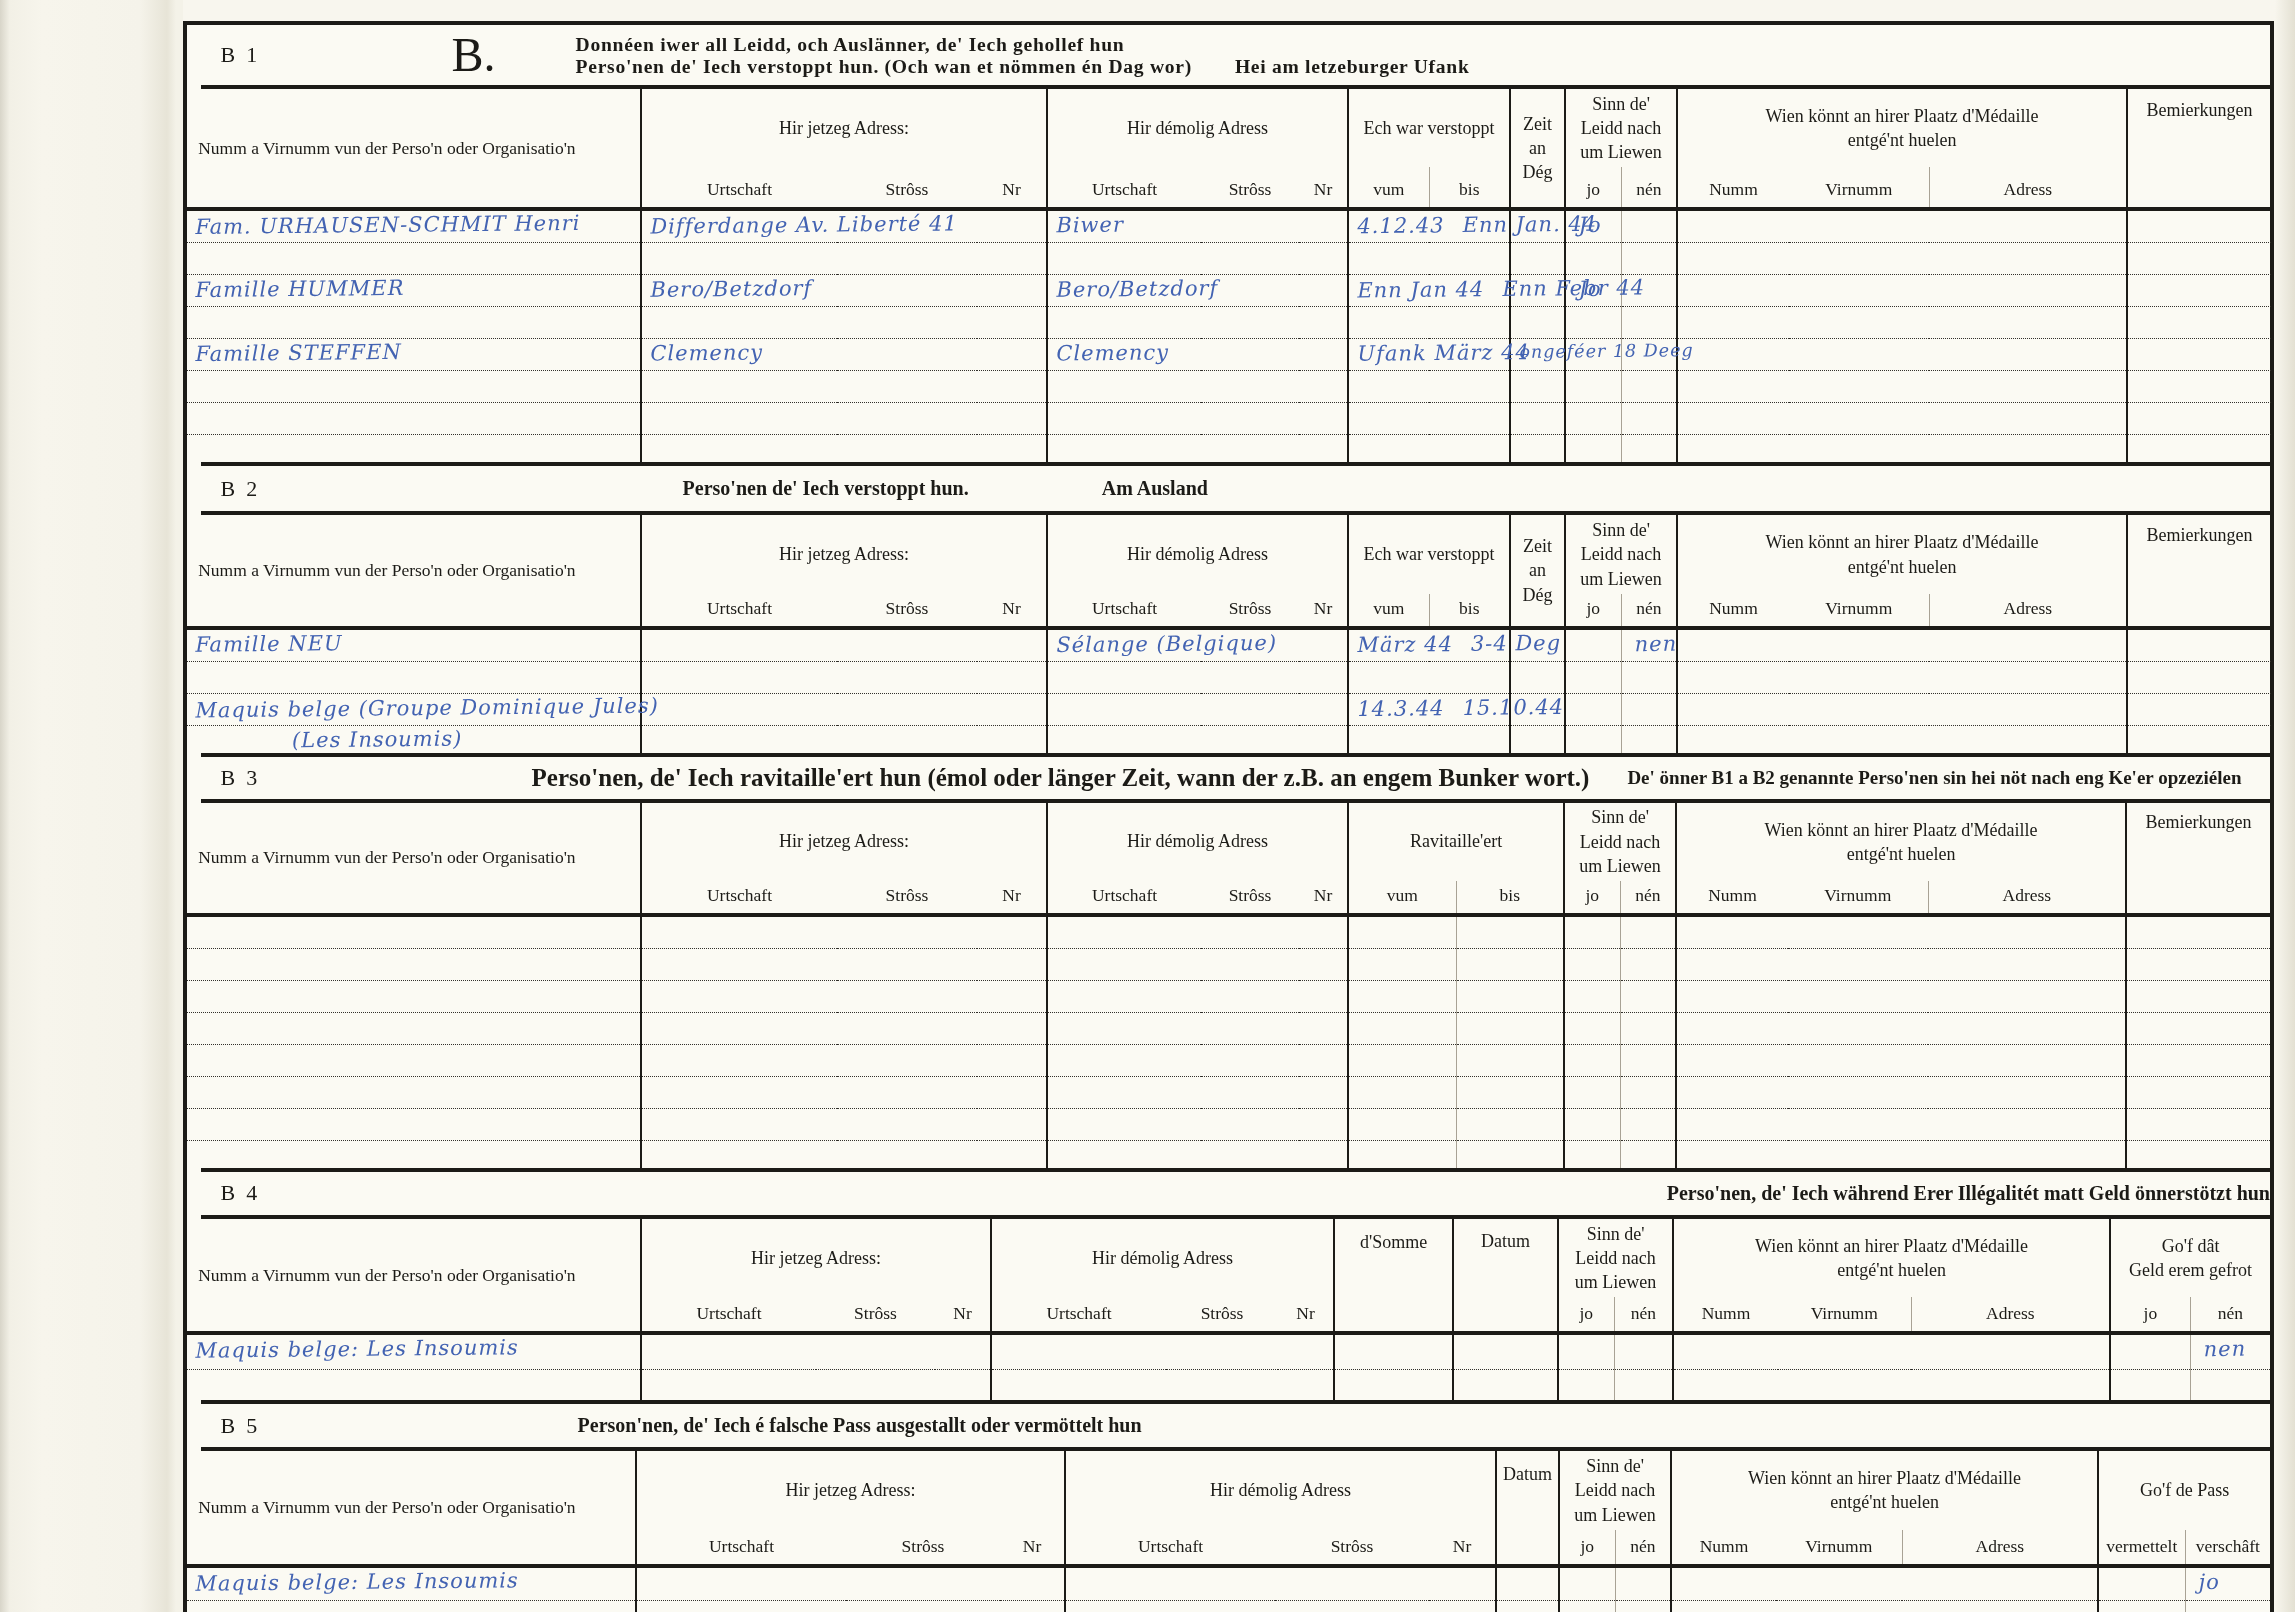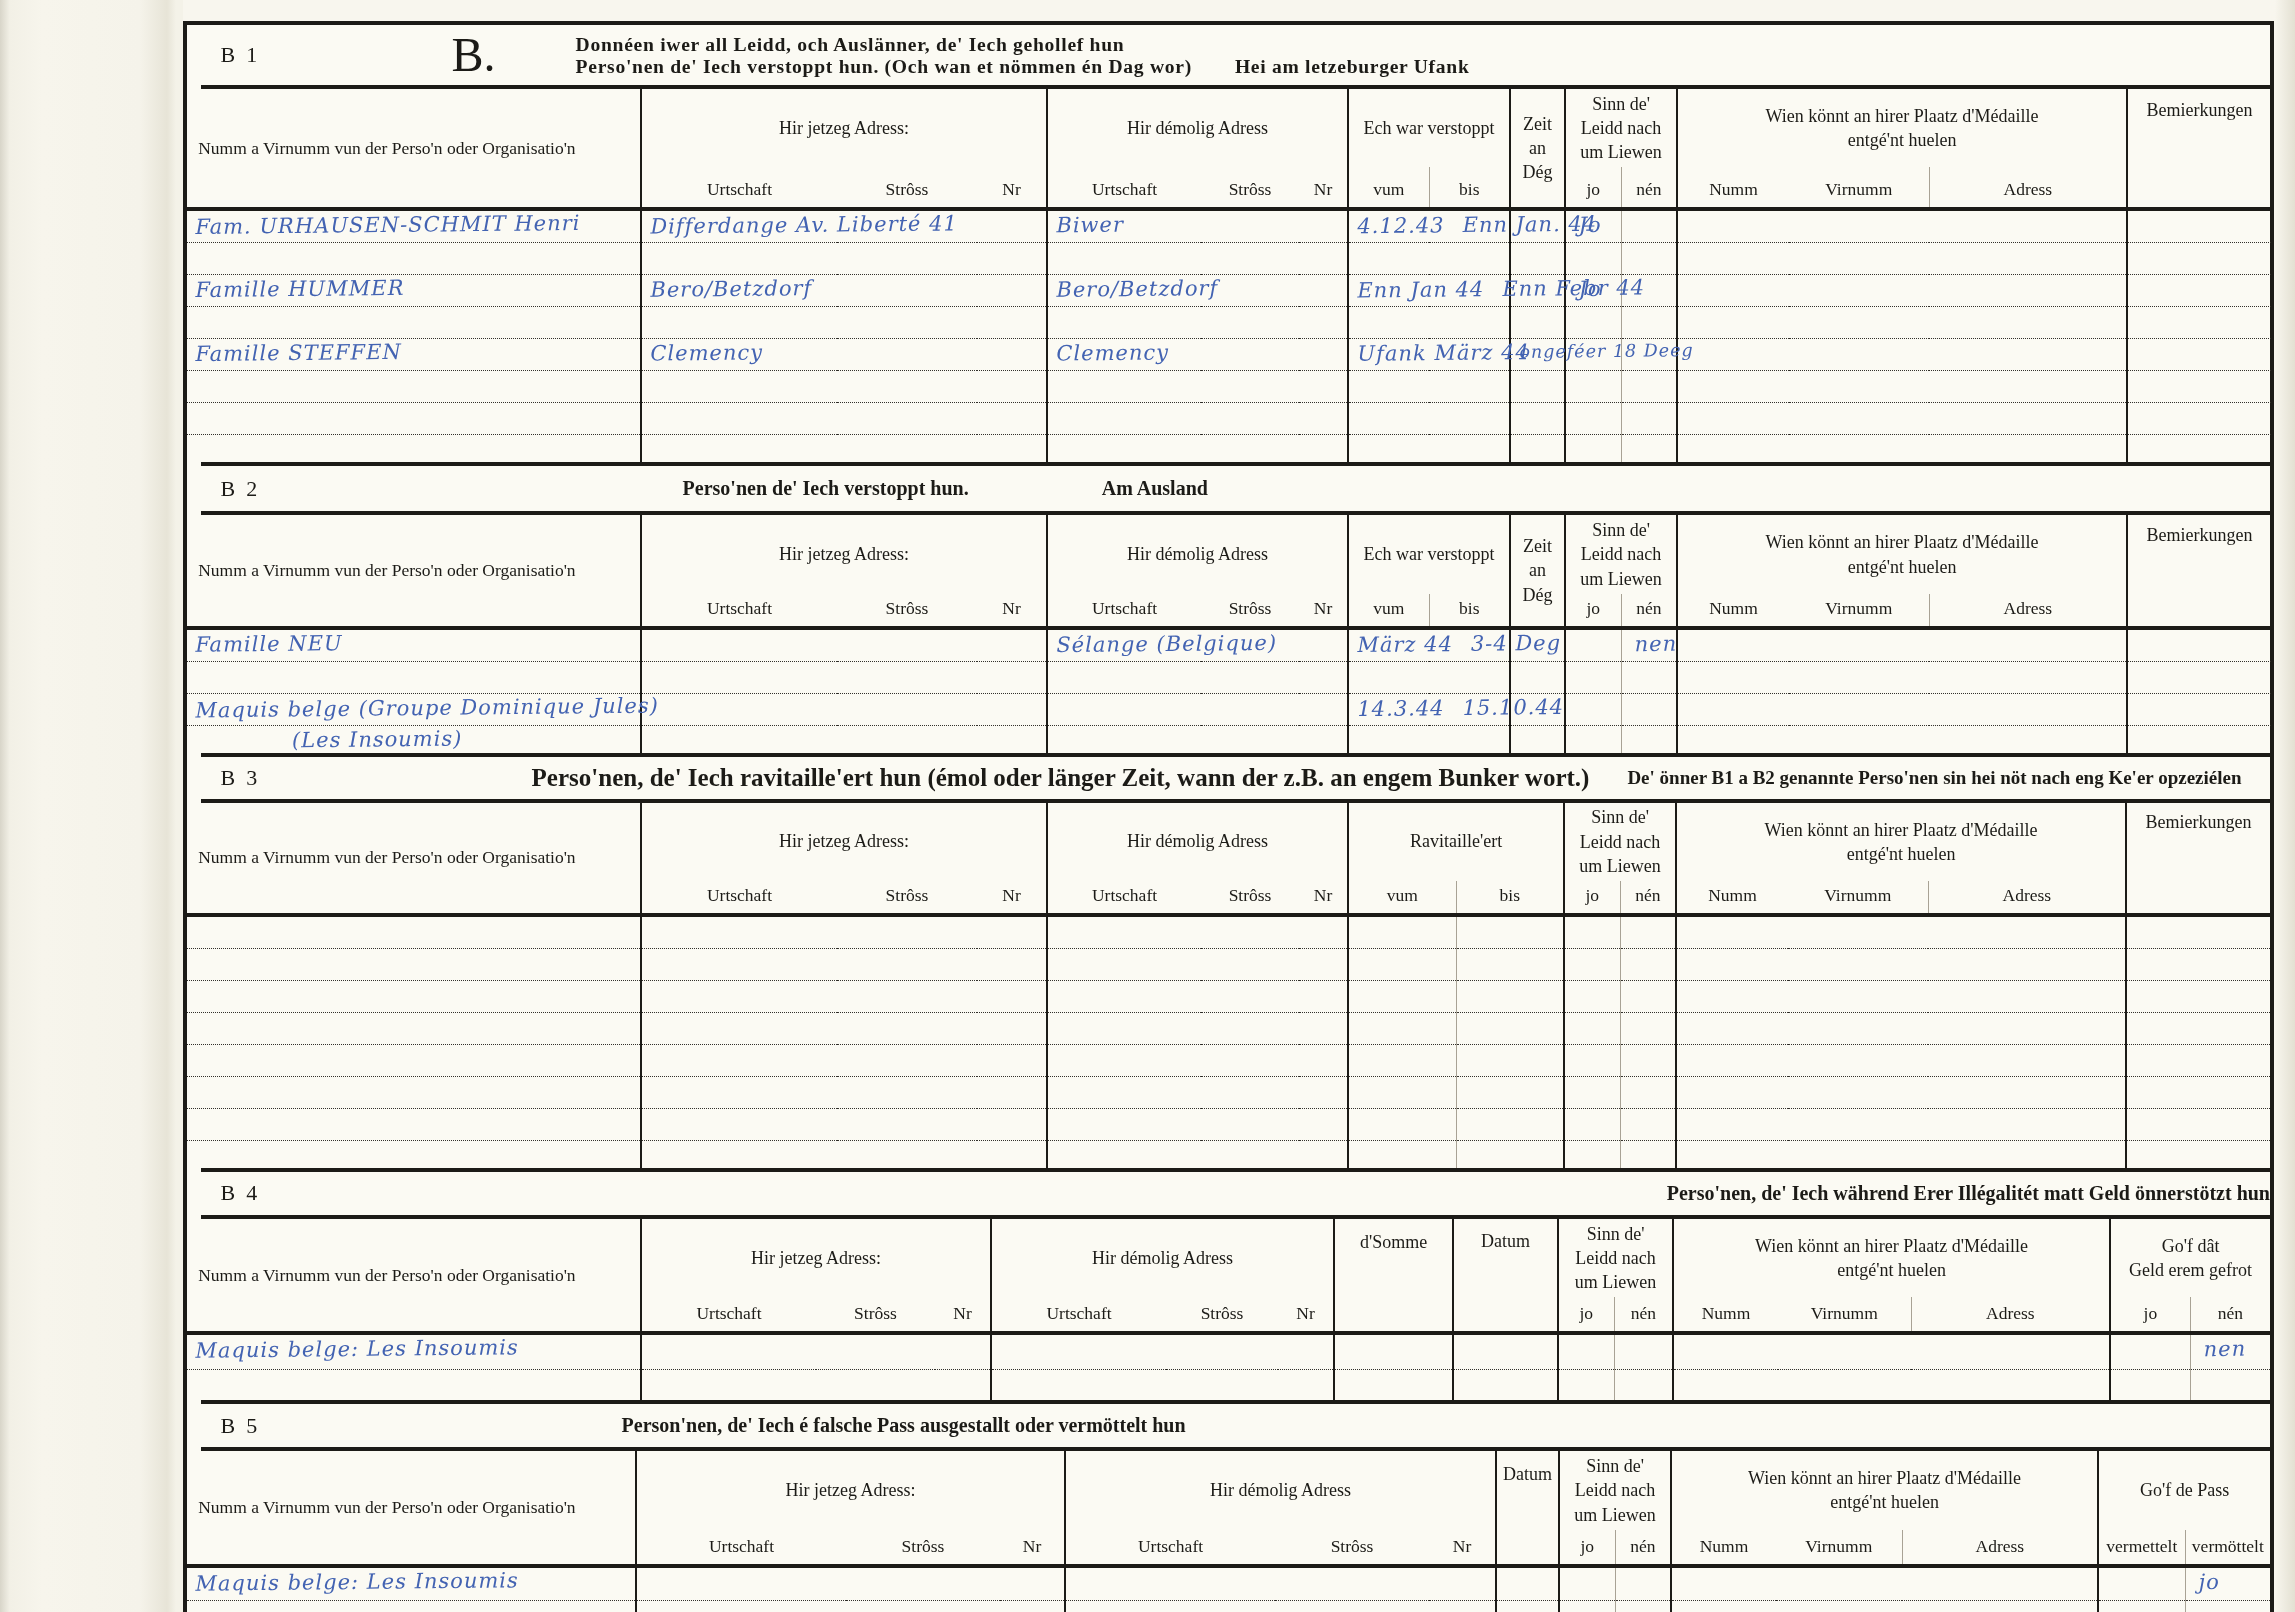--- a/index.html
+++ b/index.html
@@ -57,21 +57,21 @@
   .bar-b2 .t-center{margin-left:231px;}
   .bar-b2 .t-right{margin-left:133px;}
   .bar-b3 .t-center{margin-left:80px;font-size:25px;}
   .bar-b3 .t-right{margin-left:38px;font-size:19px;}
   .bar-b4 .t-center{margin-left:126px;}
   .bar-b5 .t-center{margin-left:126px;}
   .bar-b1{height:60px;}
   .bar-b2{height:45px;}
   .bar-b3{height:42px;}
   .bar-b4{height:43px;justify-content:space-between;}
-  .bar-b5{height:43px;gap:44px;}
+  .bar-b5{height:43px;}
 
   
   table{border-collapse:collapse;table-layout:fixed;width:2083px;background:transparent;}
   th,td{overflow:visible;}
   thead th{
     font-weight:normal;font-size:18px;text-align:center;vertical-align:middle;
     padding:2.8px 1.4px;
   }
   thead tr.sub th{font-size:17.5px;vertical-align:bottom;padding-bottom:7px;}
   thead tr.sub{border-bottom:4.2px solid var(--ink);}
@@ -660,21 +660,21 @@
         <th>Nr</th>
         <th class="bl-thick">Urtschaft</th>
         <th>Strôss</th>
         <th>Nr</th>
         <th class="bl-thick">jo</th>
         <th class="bl-thin">nén</th>
         <th class="bl-thick">Numm</th>
         <th>Virnumm</th>
         <th class="bl-thin">Adress</th>
         <th class="bl-thick">vermettelt</th>
-        <th class="bl-thin">vermöttelt</th>
+        <th class="bl-thin">verschâft</th>
       </tr>
     </thead>
     <tbody>
       <tr class="rh46">
         <td><span class="hw">Maquis belge: Les Insoumis</span></td>
         <td colspan="3" class="bl-thick"></td>
         <td colspan="3" class="bl-thick"></td>
         <td class="bl-thick"></td>
         <td class="bl-thick c-jo"></td>
         <td class="bl-thin c-nen"></td>

